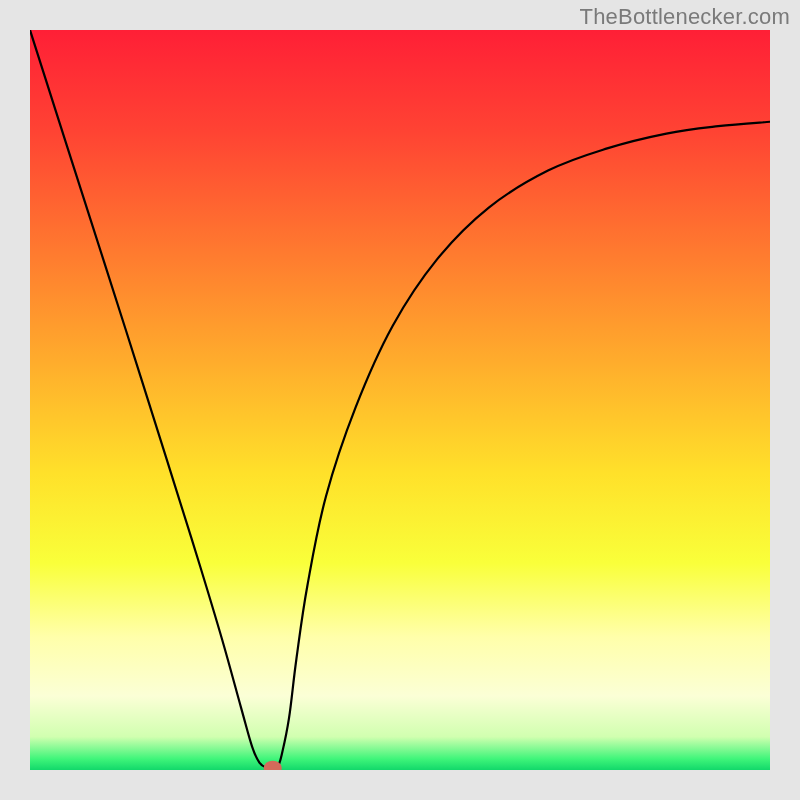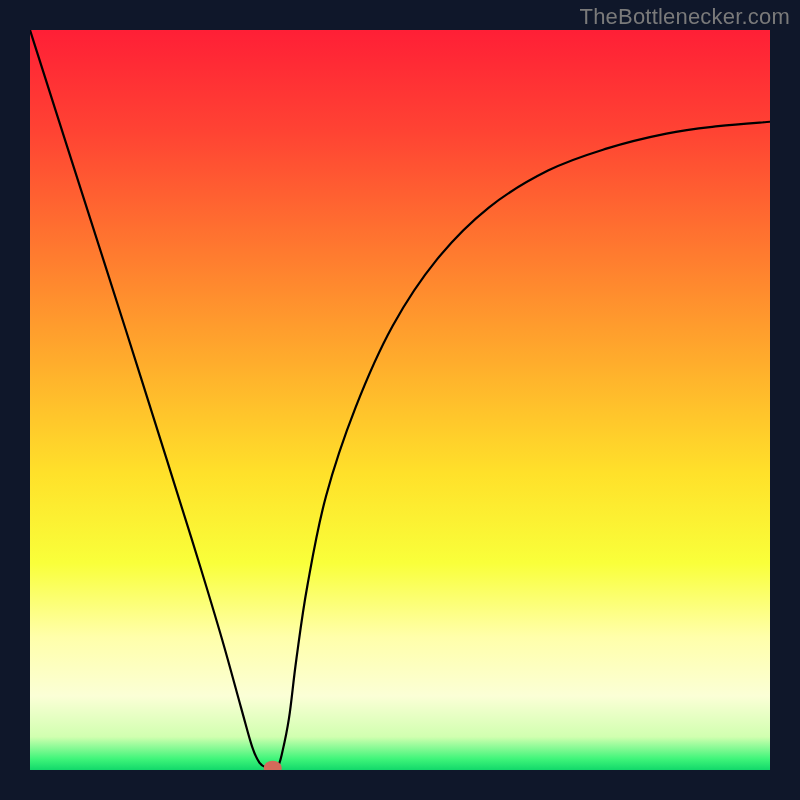--- a/index.html
+++ b/index.html
@@ -8,21 +8,21 @@
     width: 800px;
     height: 800px;
     overflow: hidden;
     background: #000;
     font-family: Arial, Helvetica, sans-serif;
   }
   .frame {
     position: relative;
     width: 800px;
     height: 800px;
-    background: #0f172a;
+    background: #e5e5e5;
   }
   .plot-area {
     position: absolute;
     left: 30px;
     top: 30px;
     width: 740px;
     height: 740px;
   }
   .watermark {
     position: absolute;

